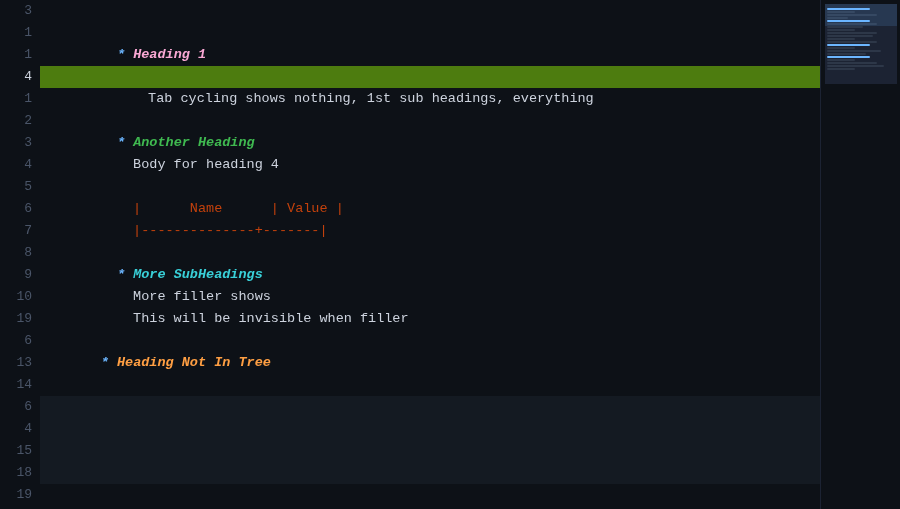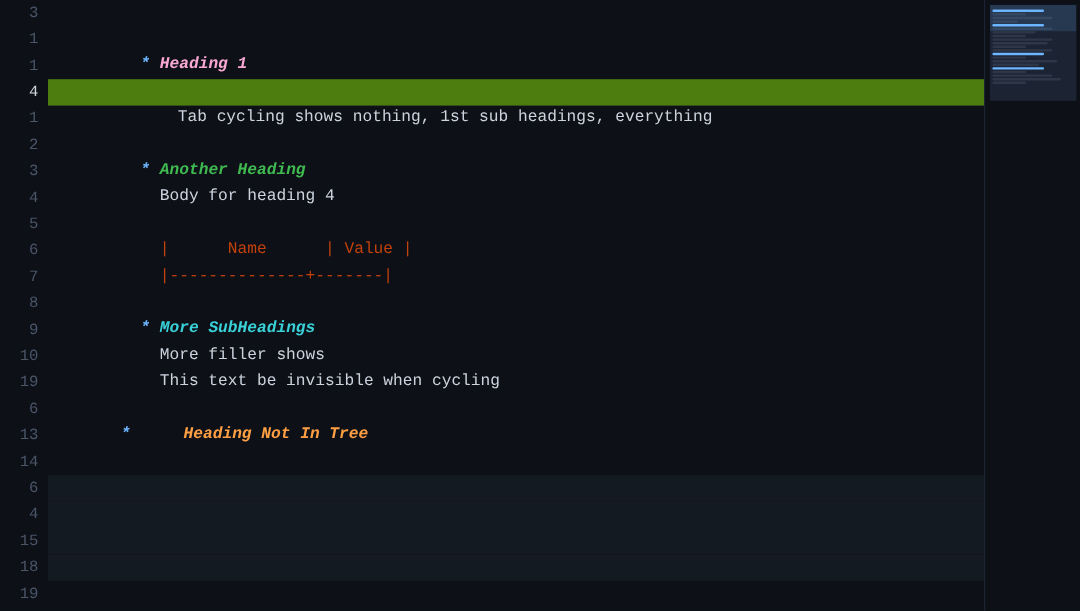--- a/index.html
+++ b/index.html
@@ -54,21 +54,21 @@
       padding-left: 19px;
     }
     .code-line.src-block {
       background: #141a22;
     }
     
     .heading-star { color: #6cb6ff; font-style: italic; font-weight: bold; }
     .heading-text { color: #f9a8d4; font-style: italic; font-weight: bold; }
     .heading-text-green { color: #3fb950; font-style: italic; font-weight: bold; }
     .heading-text-cyan { color: #39d0d8; font-style: italic; font-weight: bold; }
-    .heading-text-orange { color: #ff9f43; font-style: italic; font-weight: bold; margin-left: 36px; }
+    .heading-text-orange { color: #ff9f43; font-style: italic; font-weight: bold; }
     .normal-text { color: #cdd3de; }
     .table-border { color: #c2410c; }
     .keyword-def { color: #79c0ff; }
     .function-name { color: #d2a8ff; }
     .src-begin { color: #cdd3de; }
     .src-lang { color: #79c0ff; }
     .minimap {
       width: 80px;
       background: #0d1117;
       border-left: 1px solid #1c2333;
@@ -177,21 +177,21 @@
 
     <div class="code-line">
       <span class="normal-text">   </span><span class="heading-star">*</span><span class="normal-text"> </span><span class="heading-text-cyan">More SubHeadings</span>
     </div>
 
     <div class="code-line">
       <span class="normal-text">     More filler shows</span>
     </div>
 
     <div class="code-line">
-      <span class="normal-text">     This text be invisible when cycling</span>
+      <span class="normal-text">     This will be invisible when filler</span>
     </div>
 
     <div class="code-line">&nbsp;</div>
 
     <div class="code-line">
       <span class="normal-text"> </span><span class="heading-star">*</span><span class="normal-text"> </span><span class="heading-text-orange">Heading Not In Tree</span>
     </div>
 
     <div class="code-line">&nbsp;</div>
 

